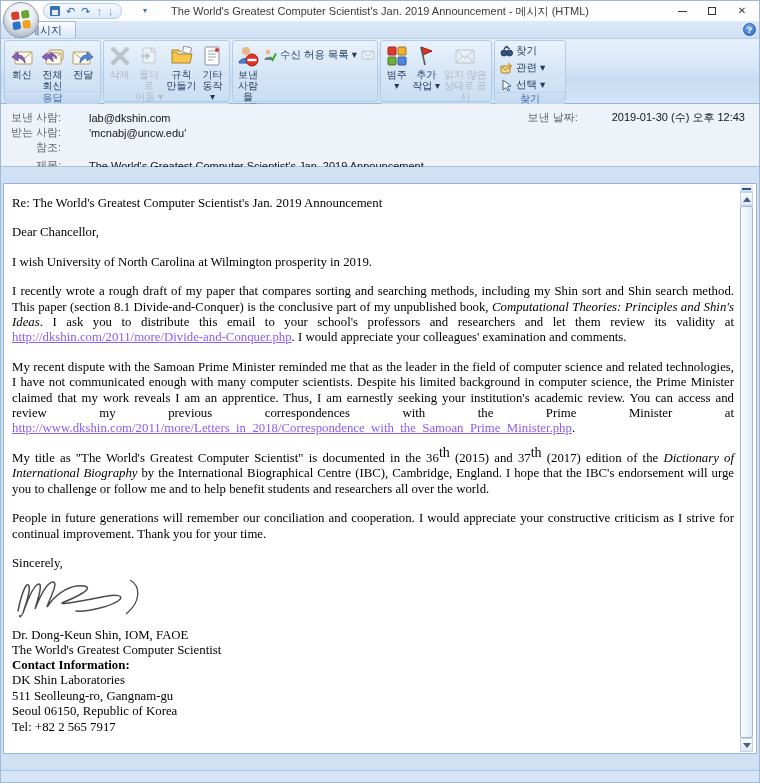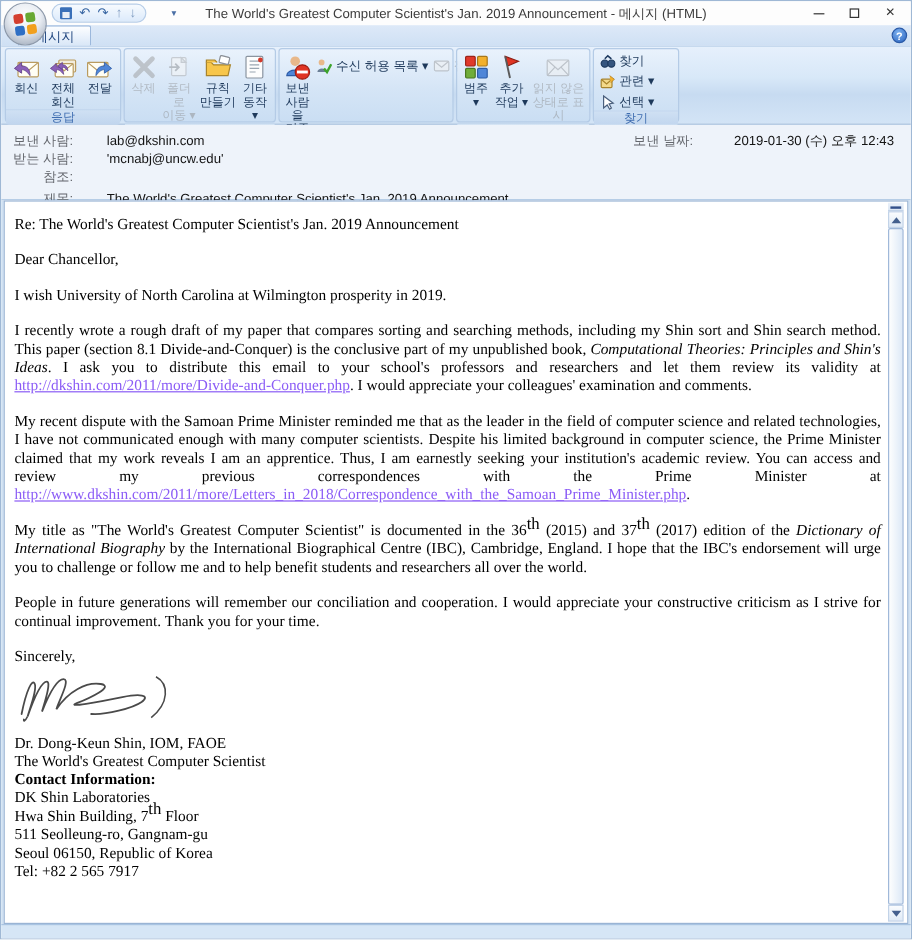--- a/index.html
+++ b/index.html
@@ -61,21 +61,21 @@
 
   
   .hdr { position:relative; background:#eef3fa; border-bottom:1px solid #a9c4e2; padding:6px 8px 5px; font-size:11px; height:63px; }
   .hdr-row { display:flex; height:15px; align-items:center; }
   .hdr-label { width:52px; color:#64676d; flex:none;text-align:right; }
   .hdr-value { color:#141414;padding-left:28px; }
   .hdr-sent { position:absolute; right:14px; top:6px; display:flex; gap:6px; }
   .hdr-sent .hdr-label { width:auto; }
 
   
-  .body-wrap { position:relative; height:603px; background:#cfe1f3; padding:0 2px; }
+  .body-wrap { position:relative; height:603px; background:#cfe1f3; padding:16px 2px; }
   .mailbody { position:relative; height:100%; background:#fff; border:1px solid #9ab4d4; overflow:hidden;
               font-family:"Liberation Serif","DejaVu Serif",serif; font-size:12.8px; line-height:15.4px; color:#000;
               padding:12px 22px 0 8px; }
   .mailbody p { margin:0 0 14px; }
   .jp { text-align:justify; }
   .lnk { color:#8b5cf6; }
   i { font-style:italic; }
   sup { font-size:14px; vertical-align:super; line-height:0; }
   .sig-name { line-height:15px; }
   .contact-head { font-weight:bold; margin-bottom:0 !important; }
@@ -392,21 +392,20 @@
           <path d="M9 40 C7 44 5 45 6 42" stroke="#4a4a4a" fill="none" stroke-width="1.3"></path>
           <path d="M116 7 C127 13 127 29 112 41" stroke="#4a4a4a" fill="none" stroke-width="1.3"></path>
         </svg>
       </div>
 
       <div class="sig-name">Dr. Dong-Keun Shin, IOM, FAOE</div>
       <div class="sig-name">The World's Greatest Computer Scientist</div>
 
       <p class="contact-head" style="margin-top:0">Contact Information:</p>
       <div class="contact-line"><span>DK Shin Laboratories</span></div>
-      <div class="contact-line"><span>Hwa Shin Building, 7</span><sup>th</sup><span> Floor</span></div>
       <div class="contact-line"><span>511 Seolleung-ro, Gangnam-gu</span></div>
       <div class="contact-line"><span>Seoul 06150, Republic of Korea</span></div>
       <div class="contact-line"><span>Tel: +82 2 565 7917</span></div>
 
       <div class="vscroll">
         <div class="vs-split"></div>
         <div class="vs-btn">
             <span class="tri-up"></span>
           </div>
         <div class="vs-thumb"></div>

